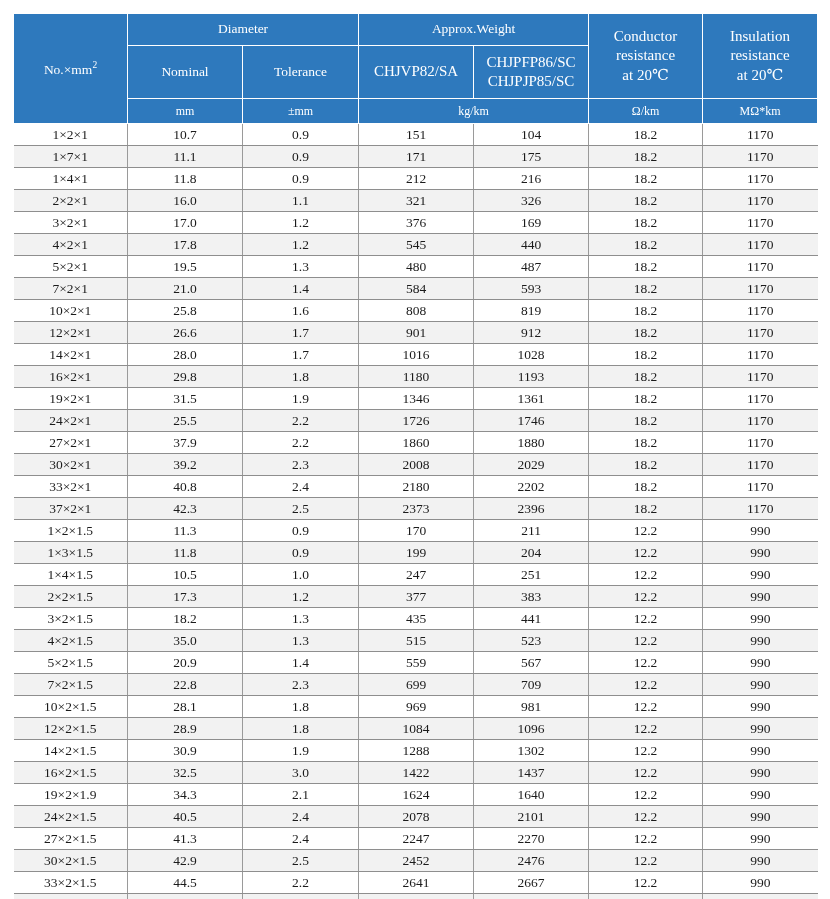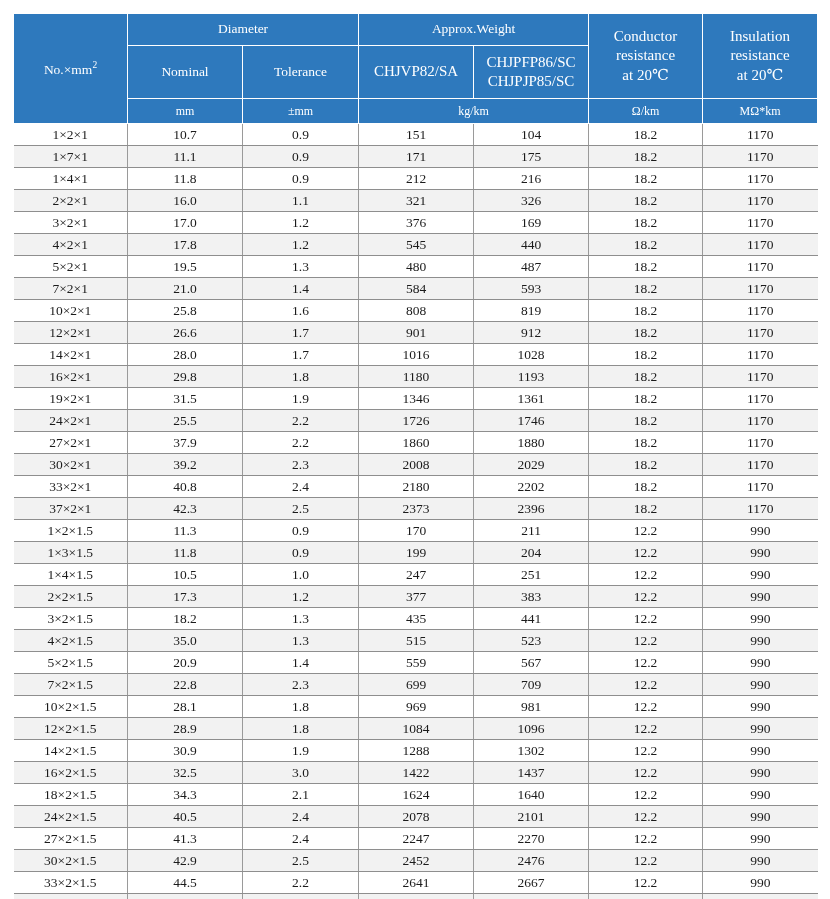--- a/index.html
+++ b/index.html
@@ -404,21 +404,21 @@
         <tr class="alt">
           <td class="first">16×2×1.5</td>
           <td>32.5</td>
           <td>3.0</td>
           <td>1422</td>
           <td>1437</td>
           <td>12.2</td>
           <td class="last">990</td>
         </tr>
         <tr>
-          <td class="first">18×2×1.5</td>
+          <td class="first">19×2×1.9</td>
           <td>34.3</td>
           <td>2.1</td>
           <td>1624</td>
           <td>1640</td>
           <td>12.2</td>
           <td class="last">990</td>
         </tr>
         <tr class="alt">
           <td class="first">24×2×1.5</td>
           <td>40.5</td>

